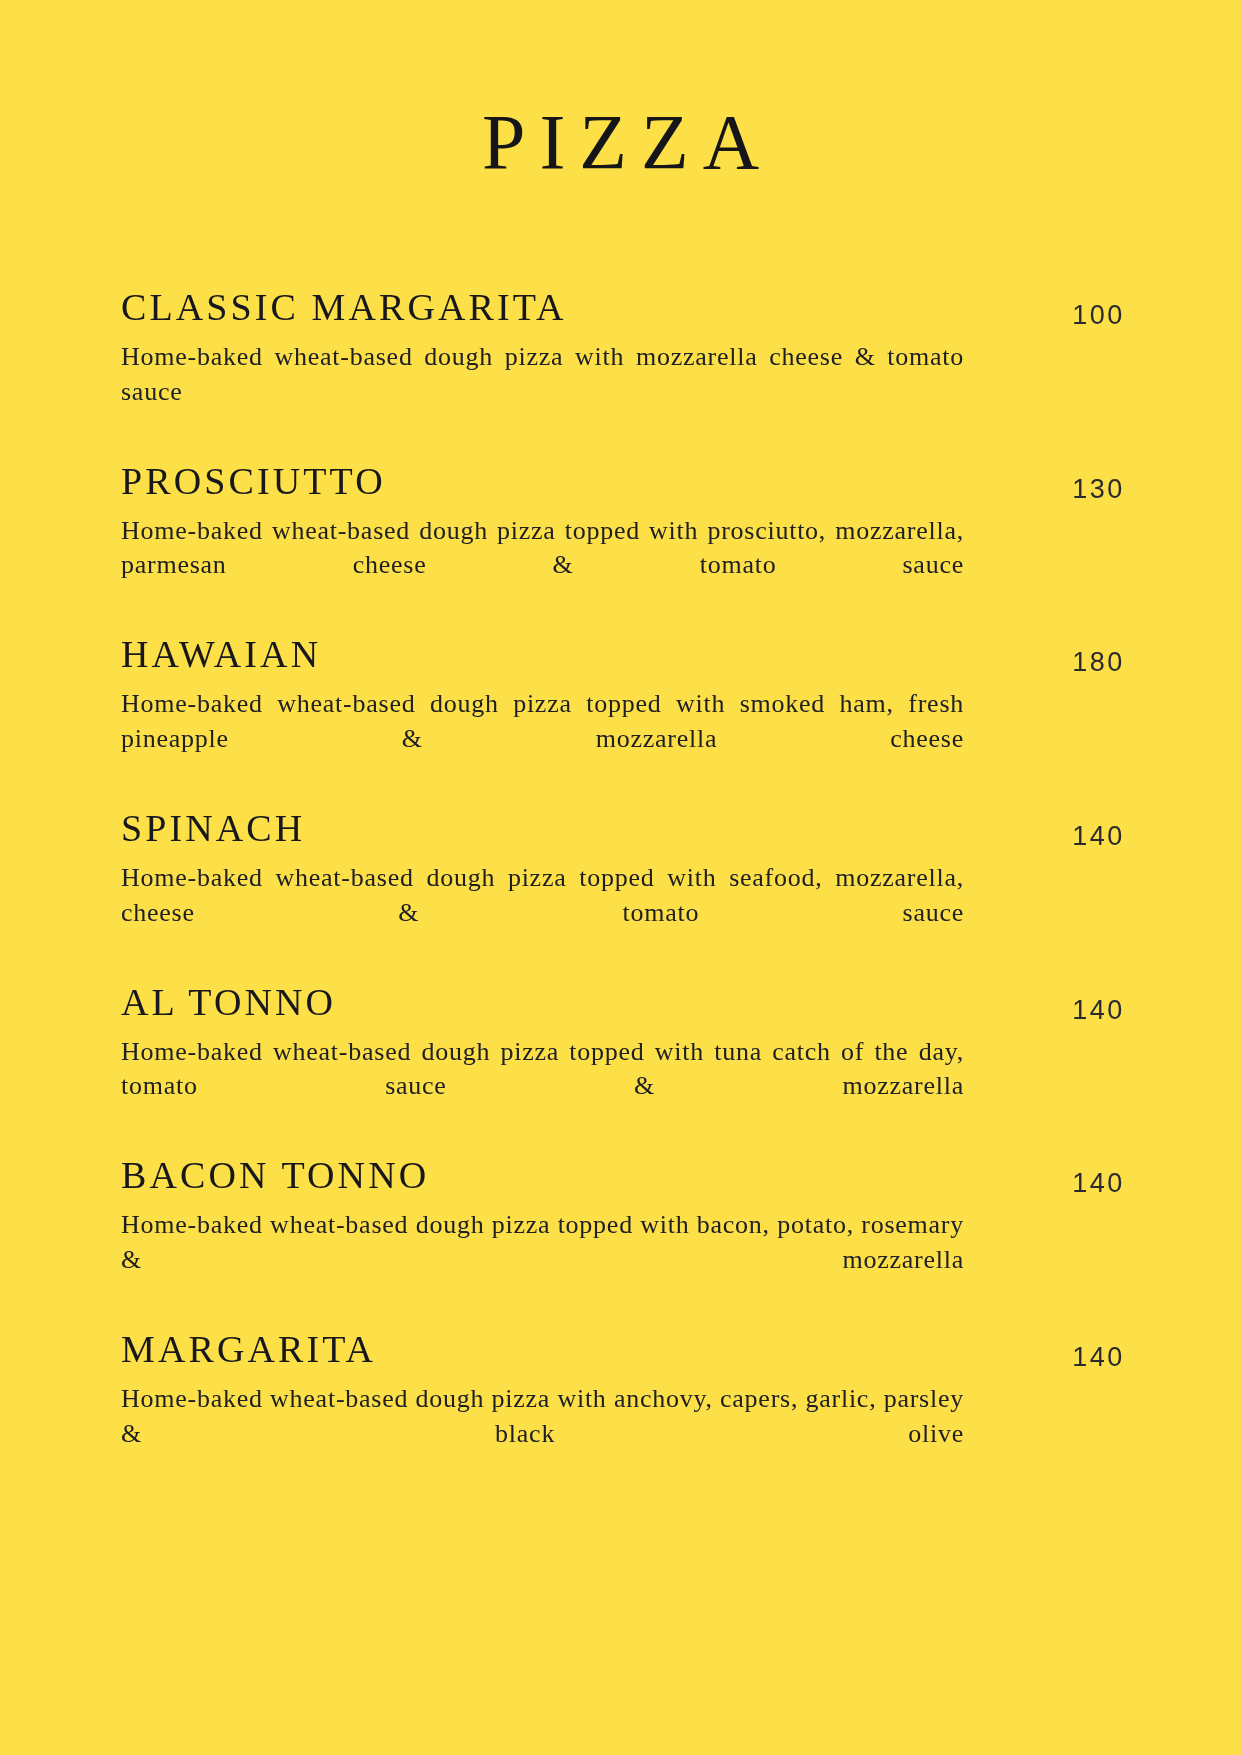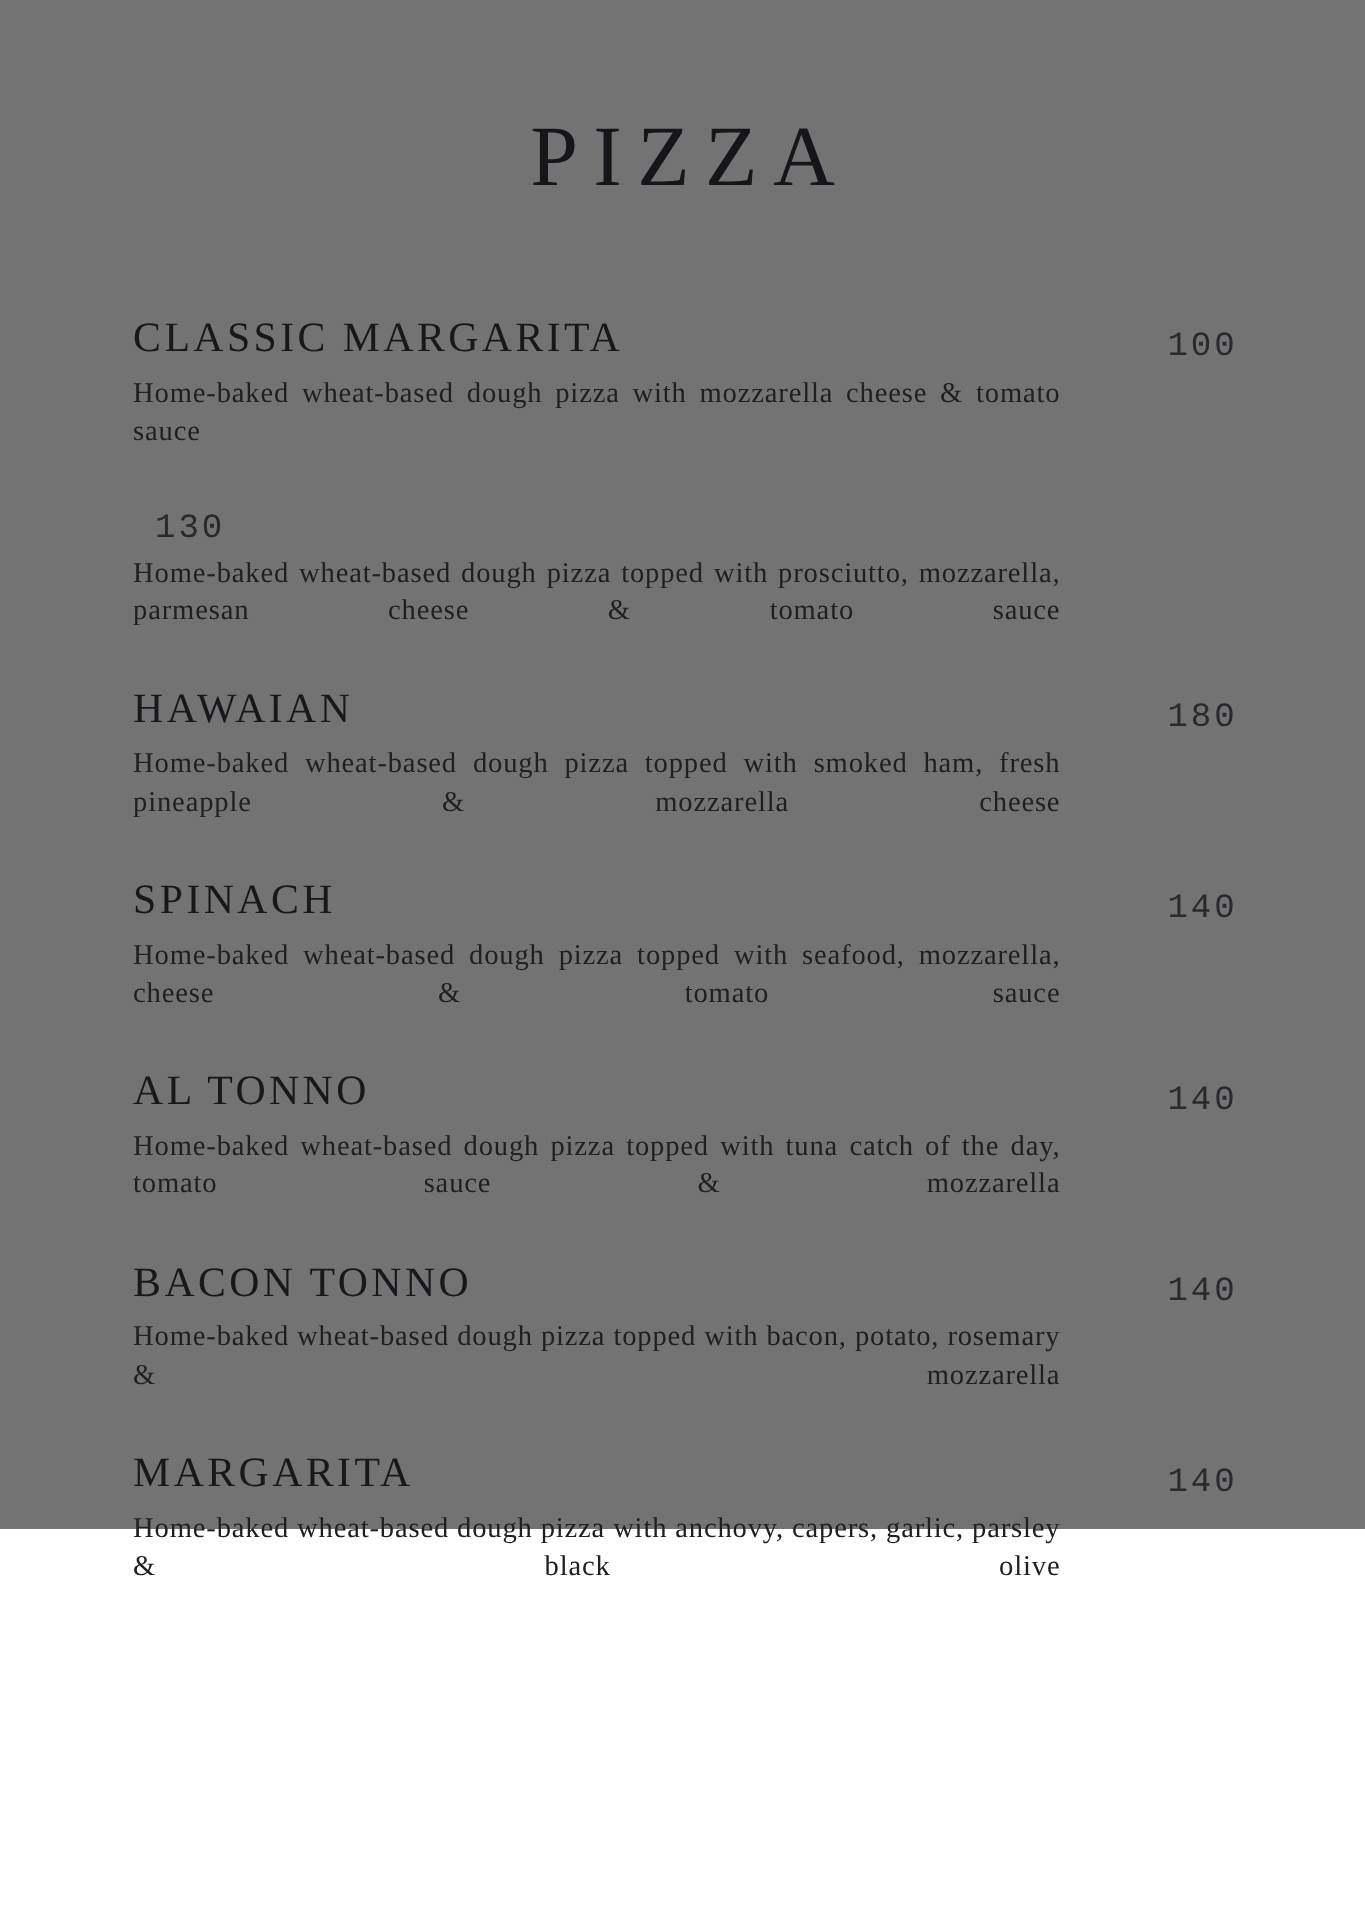--- a/index.html
+++ b/index.html
@@ -11,22 +11,22 @@
     height: 1755px;
     background: #ffffff;
     font-family: "Liberation Serif", "DejaVu Serif", serif;
     color: #1c1c20;
     overflow: hidden;
   }
 
   .page {
     position: relative;
     width: 1241px;
-    height: 1390px;
-    background: #737373;
+    height: 1755px;
+    background: #fde047;
     box-sizing: border-box;
   }
 
   .page-title {
     text-align: center;
     font-family: "Liberation Serif", "DejaVu Serif", serif;
     font-size: 78px;
     font-weight: 400;
     letter-spacing: 14px;
     text-indent: 14px;
@@ -62,28 +62,28 @@
     font-family: "Liberation Serif", "DejaVu Serif", serif;
     font-size: 38px;
     font-weight: 400;
     letter-spacing: 3.1px;
     color: #18181c;
     line-height: 1.42;
     white-space: nowrap;
   }
 
   .item-price {
-    font-family: Liberation Mono, monospace;
-    font-size: 31px;
+    font-family: Liberation Sans, sans-serif;
+    font-size: 27px;
     font-weight: 300;
     letter-spacing: 2.6px;
     color: #2a2a2e;
     line-height: 1.42;
     white-space: nowrap;
-    margin-left: 20px;
+    margin-left: 32px;
     position: relative;
     top: 4px;
   }
 
   .item-desc {
     font-family: "Liberation Serif", "DejaVu Serif", serif;
     font-size: 26px;
     font-weight: 400;
     letter-spacing: 0.75px;
     color: #202024;
@@ -113,20 +113,21 @@
       <div class="item-head">
         <span class="item-name">CLASSIC MARGARITA</span>
         <span class="item-price">100</span>
       </div>
       <p class="item-desc">Home-baked wheat-based dough pizza with mozzarella cheese &amp; tomato sauce</p>
     </li>
 
 
     <li class="menu-item">
       <div class="item-head">
+        <span class="item-name">PROSCIUTTO</span>
         <span class="item-price">130</span>
       </div>
       <p class="item-desc">Home-baked wheat-based dough pizza topped with prosciutto, mozzarella,  parmesan cheese &amp; tomato sauce</p>
     </li>
 
     <li class="menu-item">
       <div class="item-head">
         <span class="item-name">HAWAIAN</span>
         <span class="item-price">180</span>
       </div>

